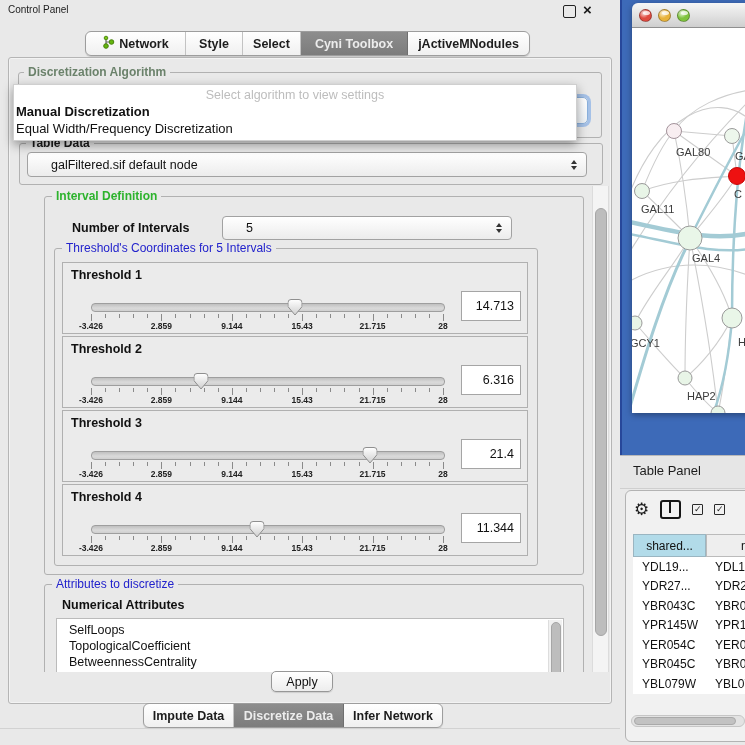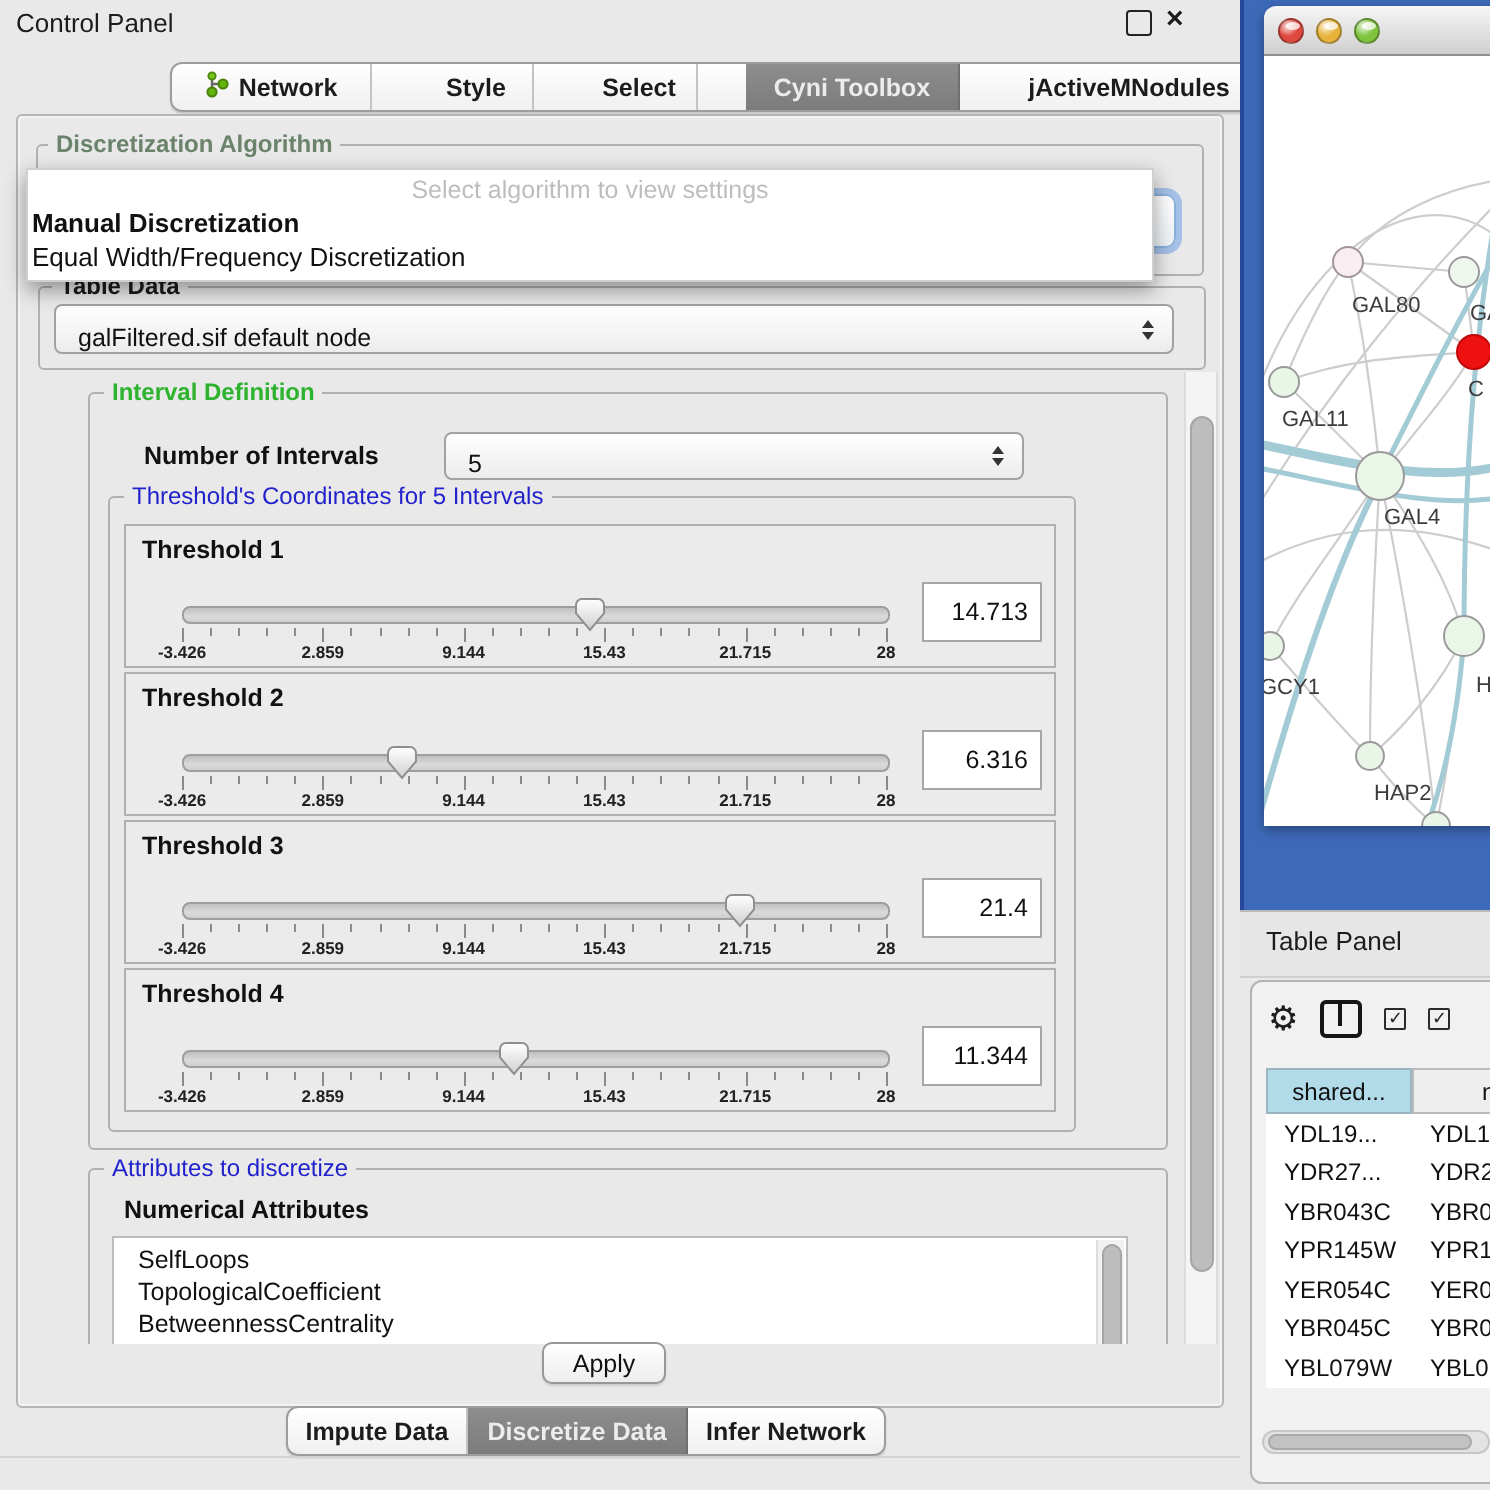--- a/index.html
+++ b/index.html
@@ -2,31 +2,31 @@
 <html><head>
 <meta charset="utf-8">
 <style>
   html,body{margin:0;padding:0;}
   body{width:745px;height:745px;overflow:hidden;font-family:"Liberation Sans","DejaVu Sans",sans-serif;background:#e9e9e9;}
   #app{position:relative;width:745px;height:745px;background:#e9e9e9;overflow:hidden;}
   .abs{position:absolute;}
 
   
   #cp-titlebar{left:0;top:0;width:620px;height:24px;}
-  #cp-title{left:8px;top:4px;font-size:13px;color:#1c1c1c;}
+  #cp-title{left:8px;top:4px;font-size:10px;color:#1c1c1c;}
   #cp-float{left:563px;top:5px;width:11px;height:11px;border:1.6px solid #222;border-radius:2px;}
   #cp-close{left:583px;top:1px;font-size:15px;font-weight:900;color:#1a1a1a;}
 
   
   .segbar{display:flex;height:23px;border:1px solid #9d9d9d;border-radius:6px;background:linear-gradient(#ffffff,#f0f0f0);overflow:hidden;box-shadow:0 1px 1px rgba(0,0,0,.15);}
   .seg{display:flex;align-items:center;justify-content:center;gap:4px;font-size:12.5px;font-weight:bold;color:#1c1c1c;border-right:1px solid #c3c3c3;padding:0 6px;box-sizing:border-box;}
   .seg:last-child{border-right:none;}
   .seg.sel{background:linear-gradient(#8d8d8d,#7c7c7c);color:#ececec;border-right-color:#6f6f6f;}
 
-  #top-tabs{left:85px;top:31px;gap:24px;}
+  #top-tabs{left:85px;top:31px;}
   #bottom-tabs{left:143px;top:703px;}
   #below-tabs-line{left:0;top:728px;width:620px;height:0;border-top:1px solid #d2d2d2;}
 
   
   #content-panel{left:8px;top:57px;width:602px;height:645px;border:1px solid #b5b5b5;border-radius:3px;background:#e9e9e9;box-shadow:inset 0 0 0 1px #f3f3f3;}
 
   .groupbox{border:1px solid #b1b1b1;border-radius:3px;}
   .grouplabel{position:absolute;background:#e9e9e9;padding:0 4px;font-size:12px;}
 
   
@@ -35,21 +35,21 @@
   #algo-combo{left:26px;top:97px;width:560px;height:25px;border:1px solid #8ab0dc;border-radius:5px;background:linear-gradient(#ffffff,#eef2f6);box-shadow:0 0 0 3px rgba(110,160,230,.55);}
 
   
   #algo-popup{left:13px;top:84px;width:562px;height:55px;background:#ffffff;border:1px solid #cfcfcf;box-shadow:0 4px 10px rgba(0,0,0,.38);z-index:30;}
   #algo-popup .hint{position:absolute;left:0;top:3px;width:100%;text-align:center;font-size:12.5px;color:#bdbdbd;}
   .popup-item{position:absolute;left:2px;font-size:13px;color:#111;white-space:nowrap;}
 
   
   #tabledata-group{left:19px;top:143px;width:582px;height:40px;}
   #tabledata-label{left:26px;top:136px;color:#1a1a1a;font-weight:bold;}
-  .combo{box-sizing:border-box;border:1px solid #a2a2a2;border-radius:4px;background:linear-gradient(#ffffff,#ececec);display:flex;align-items:flex-end;font-size:12.5px;color:#111;padding-left:11px;}
+  .combo{box-sizing:border-box;border:1px solid #a2a2a2;border-radius:4px;background:linear-gradient(#ffffff,#ececec);display:flex;align-items:center;font-size:12.5px;color:#111;padding-left:23px;}
   .combo .spin{position:absolute;right:9px;top:50%;transform:translateY(-50%);display:flex;flex-direction:column;gap:2px;}
   .combo .spin i{display:block;width:0;height:0;border-left:3.5px solid transparent;border-right:3.5px solid transparent;}
   .combo .spin i.up{border-bottom:4px solid #333;}
   .combo .spin i.dn{border-top:4px solid #333;}
   #tabledata-combo{left:27px;top:152px;width:560px;height:25px;}
 
   
   #scroll-view{left:14px;top:186px;width:578px;height:486px;overflow:hidden;}
   #v-scrollbar{left:592px;top:186px;width:15px;height:486px;background:#f4f4f4;border-left:1px solid #dcdcdc;border-right:1px solid #dcdcdc;}
   #v-thumb{left:2px;top:22px;width:10px;height:426px;background:#bdbdbd;border:1px solid #a6a6a6;border-radius:6px;}

